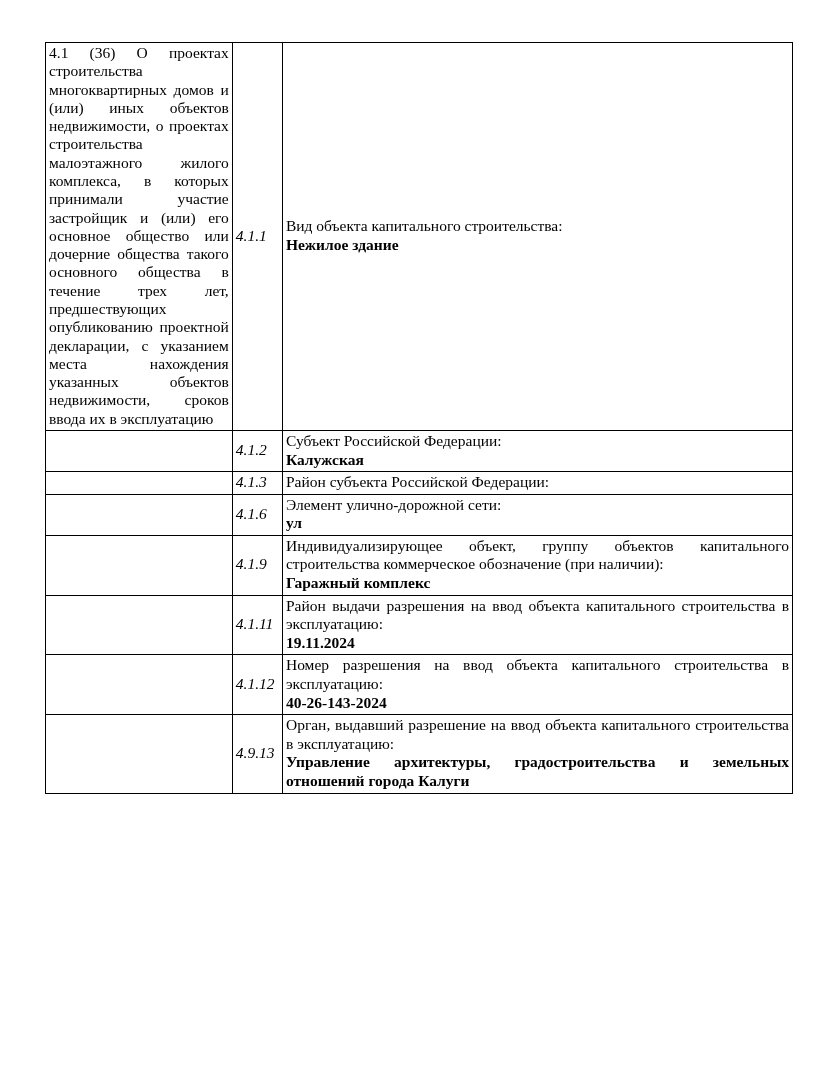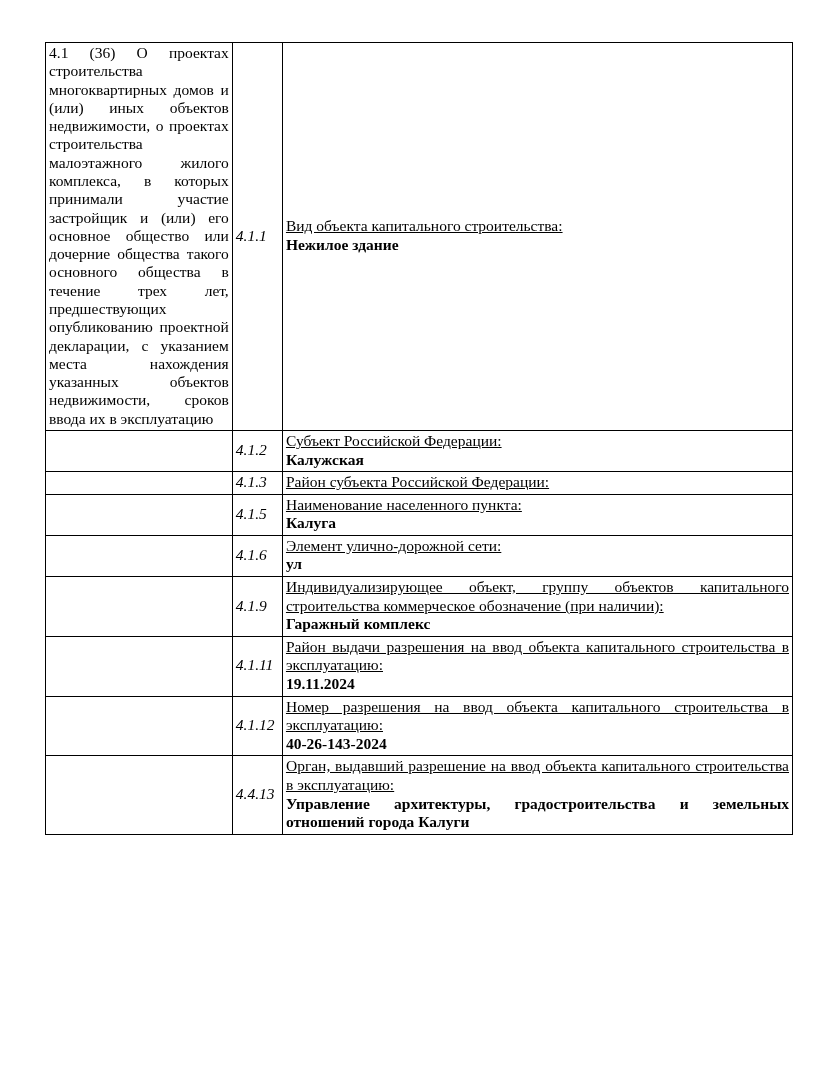--- a/index.html
+++ b/index.html
@@ -46,21 +46,21 @@
     font-style: italic;
   }
   td.content-cell {
     vertical-align: top;
     text-align: justify;
   }
   td.content-cell.v-middle {
     vertical-align: middle;
   }
   .value-line b { font-weight: bold; }
-  .label-line  { font-weight: normal; text-decoration: underline; }
+  .label-line  { font-weight: normal; }
 </style>
 </head>
 <body>
 
 <table class="doc-table">
   <colgroup>
     <col class="col-note">
     <col class="col-code">
     <col class="col-body">
   </colgroup>
@@ -95,30 +95,20 @@
       <td class="code-cell">
         <span>4.1.3</span>
       </td>
       <td class="content-cell">
         <div class="label-line">Район субъекта Российской Федерации:</div>
         <div class="value-line"><span></span><b></b></div>
       </td>
     </tr>
 
 
-    <tr>
-      <td class="note-cell"></td>
-      <td class="code-cell">
-        <span>4.1.5</span>
-      </td>
-      <td class="content-cell">
-        <div class="label-line">Наименование населенного пункта:</div>
-        <div class="value-line"><span></span><b>Калуга</b></div>
-      </td>
-    </tr>
 
     <tr>
       <td class="note-cell"></td>
       <td class="code-cell">
         <span>4.1.6</span>
       </td>
       <td class="content-cell">
         <div class="label-line">Элемент улично-дорожной сети:</div>
         <div class="value-line"><span></span><b>ул</b></div>
       </td>
@@ -156,21 +146,21 @@
       </td>
       <td class="content-cell">
         <div class="label-line">Номер разрешения на ввод объекта капитального строительства в эксплуатацию:</div>
         <div class="value-line"><span></span><b>40-26-143-2024</b></div>
       </td>
     </tr>
 
     <tr>
       <td class="note-cell"></td>
       <td class="code-cell">
-        <span>4.4.13</span>
+        <span>4.9.13</span>
       </td>
       <td class="content-cell">
         <div class="label-line">Орган, выдавший разрешение на ввод объекта капитального строительства в эксплуатацию:</div>
         <div class="value-line"><span></span><b>Управление архитектуры, градостроительства и земельных отношений города Калуги</b></div>
       </td>
     </tr>
 
   </tbody>
 </table>
 

